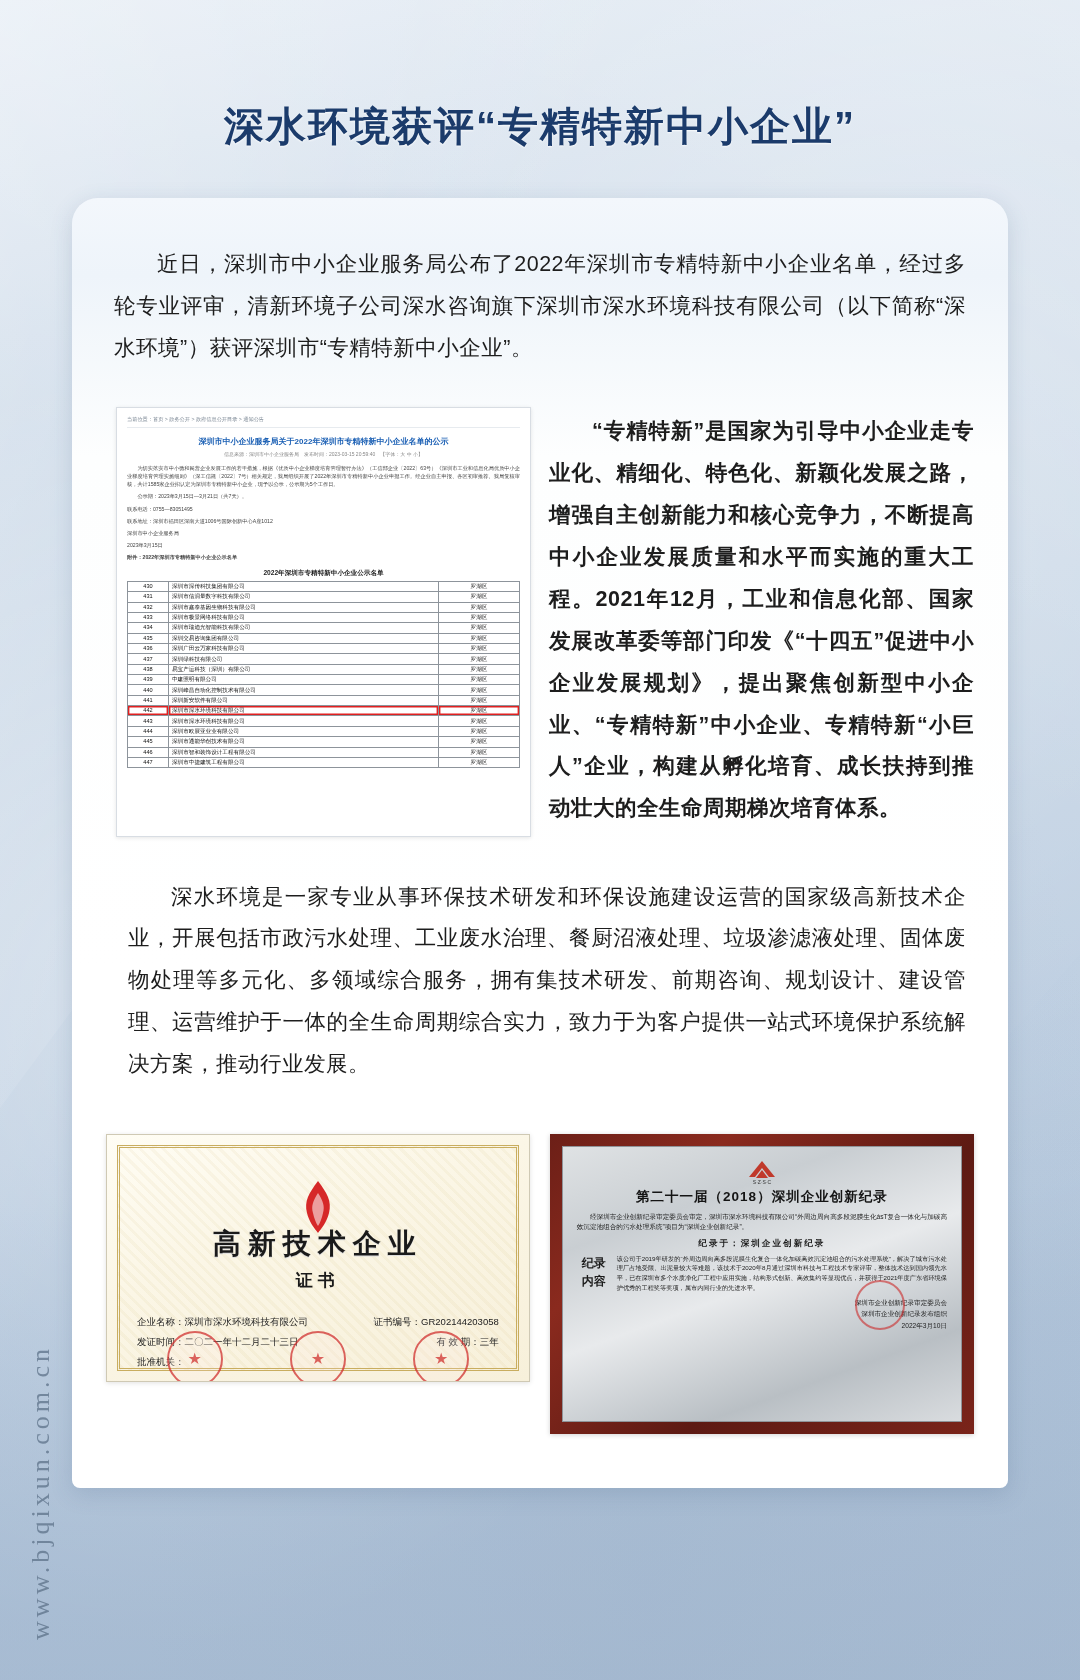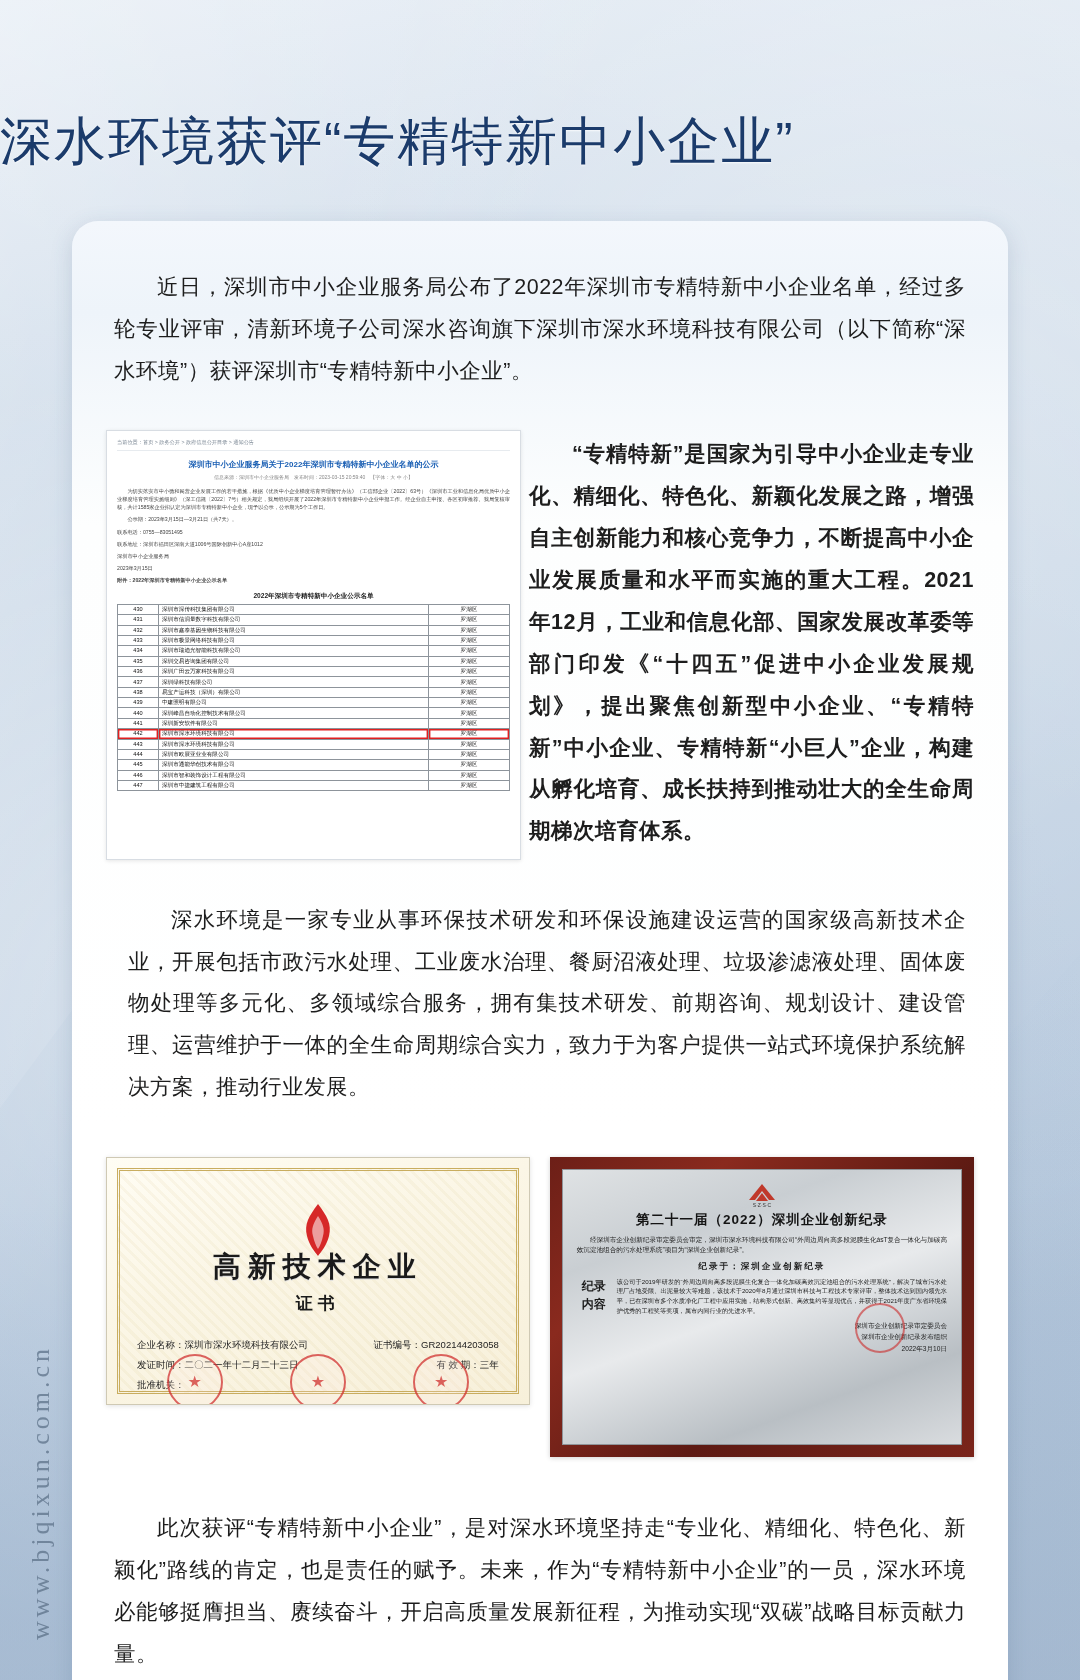--- a/index.html
+++ b/index.html
@@ -31,22 +31,23 @@
     left: 0; right: 0; bottom: 0;
     height: 1100px;
     background:
       linear-gradient(to top, rgba(165,185,208,0.55) 0%, rgba(185,203,223,0.20) 45%, rgba(255,255,255,0) 100%);
     clip-path: polygon(0 48%, 9% 36%, 17% 44%, 26% 28%, 34% 40%, 45% 22%, 55% 38%, 64% 26%, 73% 42%, 82% 30%, 91% 44%, 100% 34%, 100% 100%, 0 100%);
     pointer-events: none;
   }
 
   .page-title {
     position: relative;
-    font-size: 52px;
-    font-weight: normal;
+    text-align: center;
+    font-size: 40px;
+    font-weight: bold;
     color: #1b3b6b;
     letter-spacing: 2px;
     padding-top: 72px;
     text-shadow: 0 1px 2px rgba(255,255,255,0.8);
   }
 
   .card {
     position: relative;
     margin: 44px auto 0 auto;
     width: 936px;
@@ -63,22 +64,22 @@
     font-size: 21.5px;
     line-height: 1.95;
     color: #1d1d1d;
     text-align: justify;
     text-indent: 2em;
     letter-spacing: 0.5px;
   }
 
   .row-shot {
     display: flex;
-    padding: 6px 34px 0 34px;
-    gap: 8px;
+    padding: 6px 34px 0 44px;
+    gap: 18px;
     align-items: flex-start;
   }
 
   
   .notice {
     width: 415px;
     flex: 0 0 415px;
     background: #ffffff;
     border: 1px solid #d8dde3;
     box-shadow: 0 1px 4px rgba(0,0,0,0.10);
@@ -543,33 +544,32 @@
       <div class="plaque-plate">
         <div class="plaque-logo">
           <span class="mark">
             <svg viewBox="0 0 54 26" width="54" height="26">
               <path d="M27 2 L40 18 L34 18 L27 9 L20 18 L14 18 Z" fill="#c0392b"></path>
               <path d="M27 11 L33 19 L21 19 Z" fill="#c0392b"></path>
               <text x="27" y="25" font-size="5" text-anchor="middle" fill="#333" font-family="Liberation Sans, sans-serif">S·Z·S·C</text>
             </svg>
           </span>
         </div>
-        <div class="plaque-title">第二十一届（2022）深圳企业创新纪录</div>
+        <div class="plaque-title">第二十一届（2018）深圳企业创新纪录</div>
         <div class="plaque-body">经深圳市企业创新纪录审定委员会审定，深圳市深水环境科技有限公司“外周边周向高多段泥膜生化ásT复合一体化与加碳高效沉淀池组合的污水处理系统”项目为“深圳企业创新纪录”。</div>
         <div class="plaque-sub">纪录于：深圳企业创新纪录</div>
         <div class="plaque-rec">
           <div class="plaque-rec-label">纪录内容</div>
           <div class="plaque-rec-text">该公司于2019年研发的“外周边周向高多段泥膜生化复合一体化加碳高效沉淀池组合的污水处理系统”，解决了城市污水处理厂占地受限、出泥量较大等难题，该技术于2020年8月通过深圳市科技与工程技术专家评审，整体技术达到国内领先水平，已在深圳市多个水质净化厂工程中应用实施，结构形式创新、高效集约等显现优点，并获得于2021年度广东省环境保护优秀的工程奖等奖项，属市内同行业的先进水平。</div>
         </div>
         <div class="plaque-foot">
           <div>深圳市企业创新纪录审定委员会</div>
           <div>深圳市企业创新纪录发布组织</div>
           <div class="plaque-date">2022年3月10日</div>
           <div class="plaque-seal"></div>
         </div>
       </div>
     </div>
   </div>
 
-  <p class="closing">此次获评“专精特新中小企业”，是对深水环境坚持走“专业化、精细化、特色化、新颖化”路线的肯定，也是责任的赋予。未来，作为“专精特新中小企业”的一员，深水环境必能够挺膺担当、赓续奋斗，开启高质量发展新征程，为推动实现“双碳”战略目标贡献力量。</p>
 </div>
 
 <div class="watermark">www.bjqixun.com.cn</div>
 
 </body></html>

